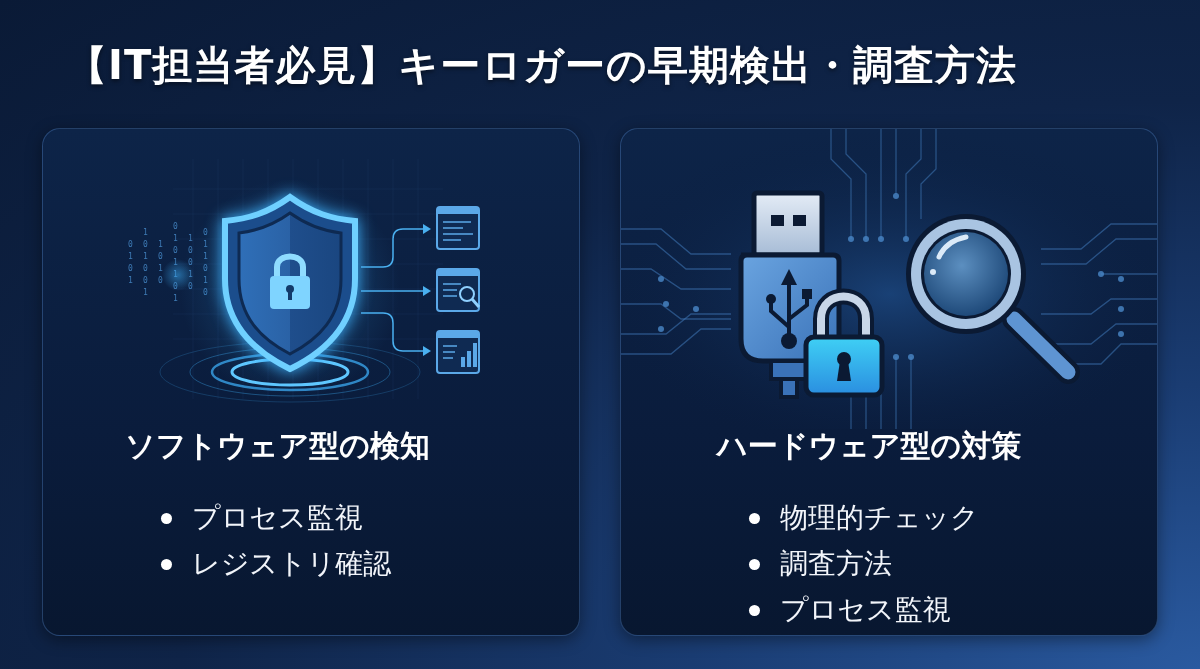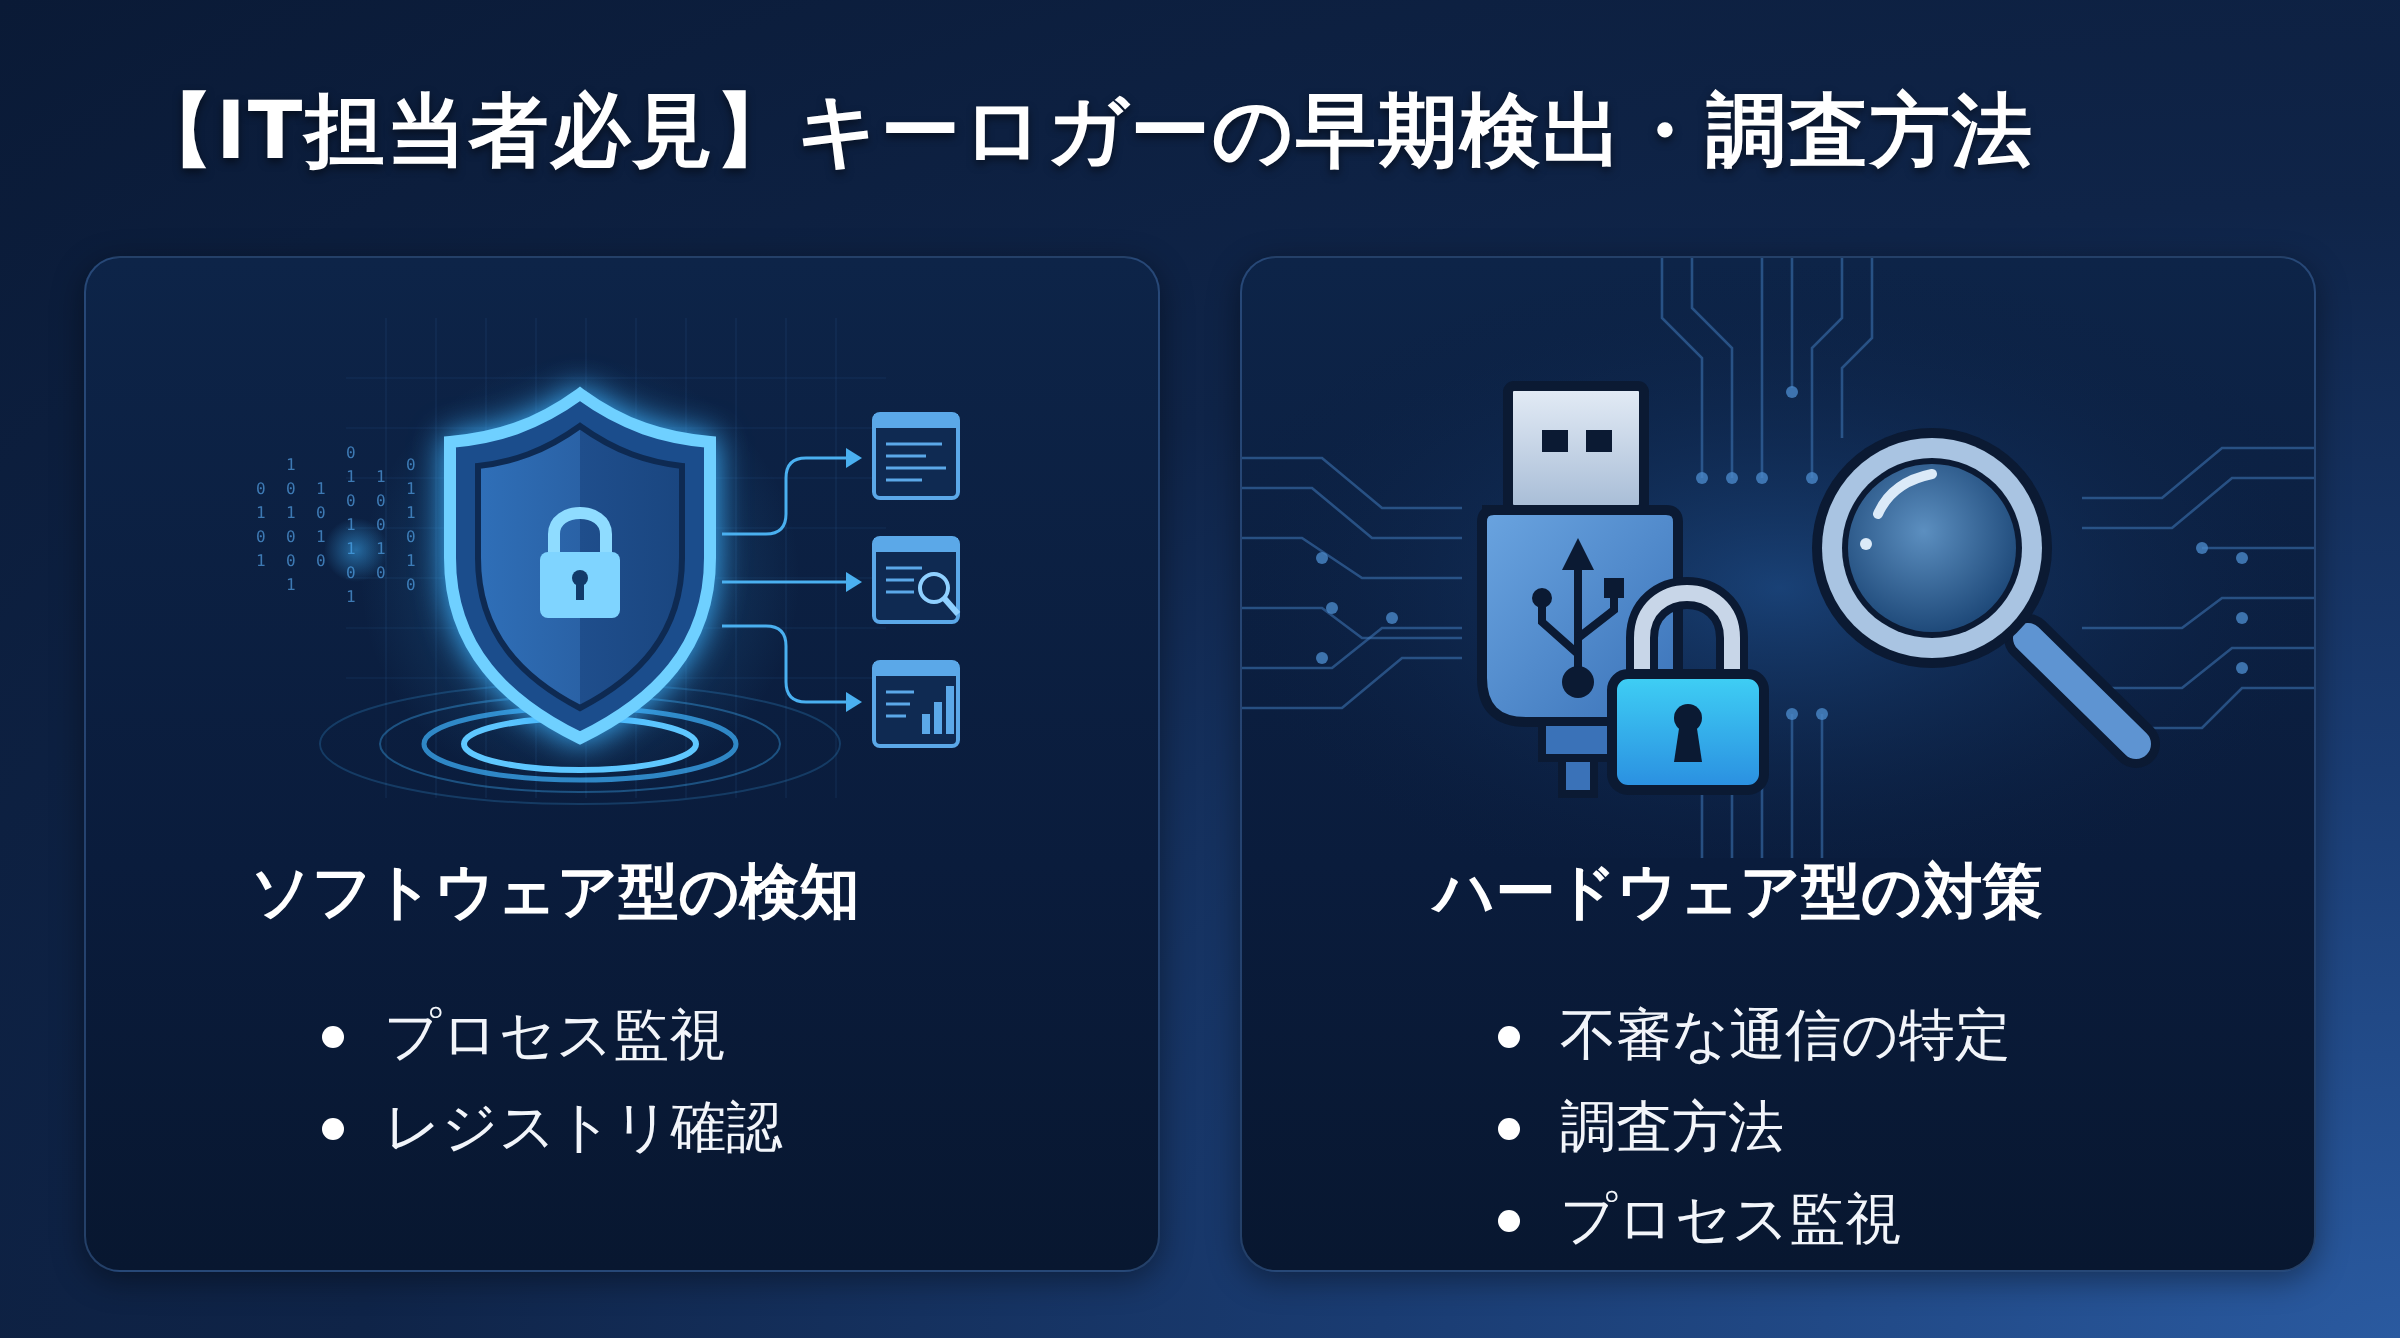--- a/index.html
+++ b/index.html
@@ -301,21 +301,21 @@
       <circle cx="345" cy="145" r="45" fill="#0b1a33"></circle>
       <circle cx="345" cy="145" r="42" fill="url(#lens)"></circle>
       <path d="M318 128 Q325 112 345 108" fill="none" stroke="#dbeaf8" stroke-width="5" stroke-linecap="round"></path>
       <circle cx="312" cy="143" r="3" fill="#dbeaf8"></circle>
     </g>
   </svg>
   <div class="card-heading">ハードウェア型の対策</div>
   <ul class="bullets">
     <li>
         <span class="dot"></span>
-        <span>不審な通信の特定</span>
+        <span>物理的チェック</span>
       </li>
     <li>
         <span class="dot"></span>
         <span>調査方法</span>
       </li>
     <li>
         <span class="dot"></span>
         <span>プロセス監視</span>
       </li>
   </ul>

